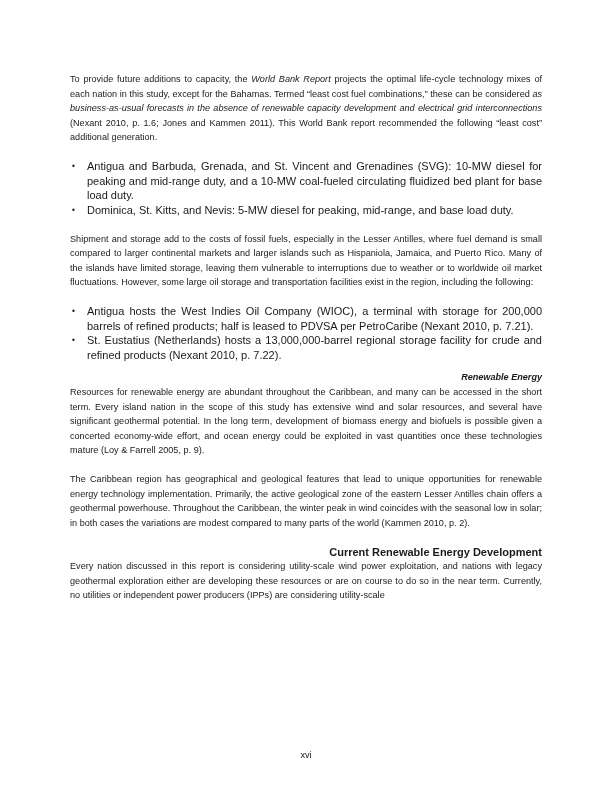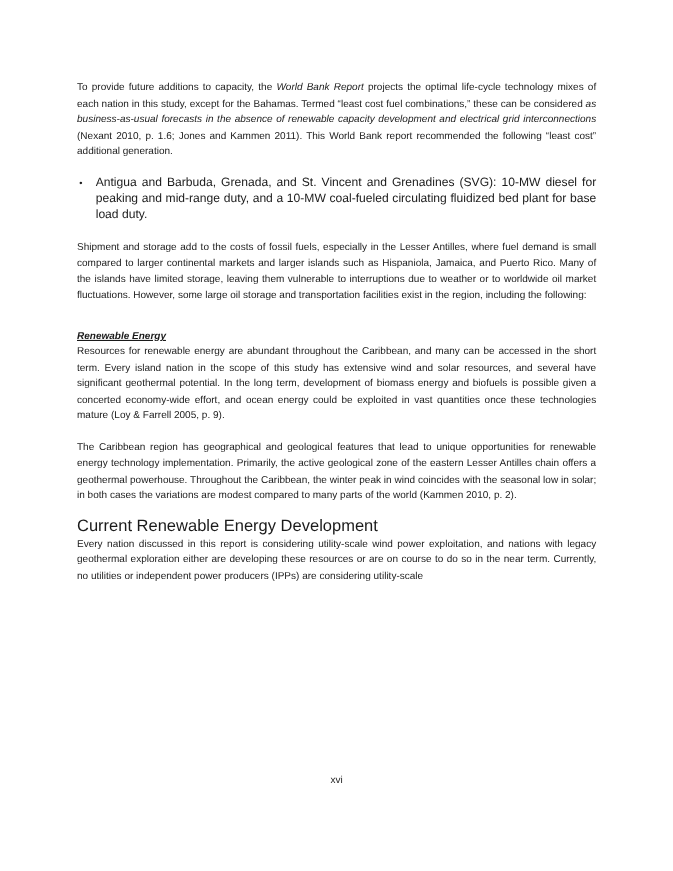--- a/index.html
+++ b/index.html
@@ -68,66 +68,68 @@
   
   p.body-par, ul.bullets li {
     text-align-last: left;
   }
   h4.sec-head {
     margin: 0;
     font-size: 9.1px;
     line-height: 14.55px;
     font-weight: bold;
     font-style: italic;
-    text-align: left;
-    text-decoration: underline;
+    text-align: right;
   }
   h4.sec-head-plain {
     margin: 0;
-    font-size: 15px;
+    font-size: 11px;
     line-height: 14.55px;
-    font-weight: normal;
+    font-weight: bold;
     font-style: normal;
-    text-align: left;
+    text-align: right;
   }
   em.ital {
     font-style: italic;
   }
   .folio {
     position: absolute;
     left: 0;
-    top: 703px;
+    top: 749px;
     width: 612px;
     text-align: center;
     font-size: 9.1px;
     line-height: 12px;
     color: #1a1a1a;
   }
 </style>
 </head>
 <body>
 
 <div class="page">
   <div class="content">
 
     <p class="body-par"><span>To provide future additions to capacity, the </span><em class="ital">World Bank Report</em><span> projects the optimal life-cycle technology mixes of each nation in this study, except for the Bahamas. Termed “least cost fuel combinations,” these can be considered </span><em class="ital">as business-as-usual forecasts in the absence of renewable capacity development and electrical grid interconnections</em><span> (Nexant 2010, p. 1.6; Jones and Kammen 2011). This World Bank report recommended the following “least cost” additional generation.</span></p>
 
     <div class="par-gap"></div>
 
     <ul class="bullets">
       <li>Antigua and Barbuda, Grenada, and St. Vincent and Grenadines (SVG): 10-MW diesel for peaking and mid-range duty, and a 10-MW coal-fueled circulating fluidized bed plant for base load duty.</li>
+      <li>Dominica, St. Kitts, and Nevis: 5-MW diesel for peaking, mid-range, and base load duty.</li>
     </ul>
 
     <div class="par-gap"></div>
 
     <p class="body-par">Shipment and storage add to the costs of fossil fuels, especially in the Lesser Antilles, where fuel demand is small compared to larger continental markets and larger islands such as Hispaniola, Jamaica, and Puerto Rico. Many of the islands have limited storage, leaving them vulnerable to interruptions due to weather or to worldwide oil market fluctuations. However, some large oil storage and transportation facilities exist in the region, including the following:</p>
 
     <div class="par-gap"></div>
 
     <ul class="bullets">
+      <li>Antigua hosts the West Indies Oil Company (WIOC), a terminal with storage for 200,000 barrels of refined products; half is leased to PDVSA per PetroCaribe (Nexant 2010, p. 7.21).</li>
+      <li>St. Eustatius (Netherlands) hosts a 13,000,000-barrel regional storage facility for crude and refined products (Nexant 2010, p. 7.22).</li>
     </ul>
 
     <div class="par-gap-sm"></div>
 
     <h4 class="sec-head">Renewable Energy</h4>
 
     <p class="body-par">Resources for renewable energy are abundant throughout the Caribbean, and many can be accessed in the short term. Every island nation in the scope of this study has extensive wind and solar resources, and several have significant geothermal potential. In the long term, development of biomass energy and biofuels is possible given a concerted economy-wide effort, and ocean energy could be exploited in vast quantities once these technologies mature (Loy &amp; Farrell 2005, p. 9).</p>
 
     <div class="par-gap"></div>
 

